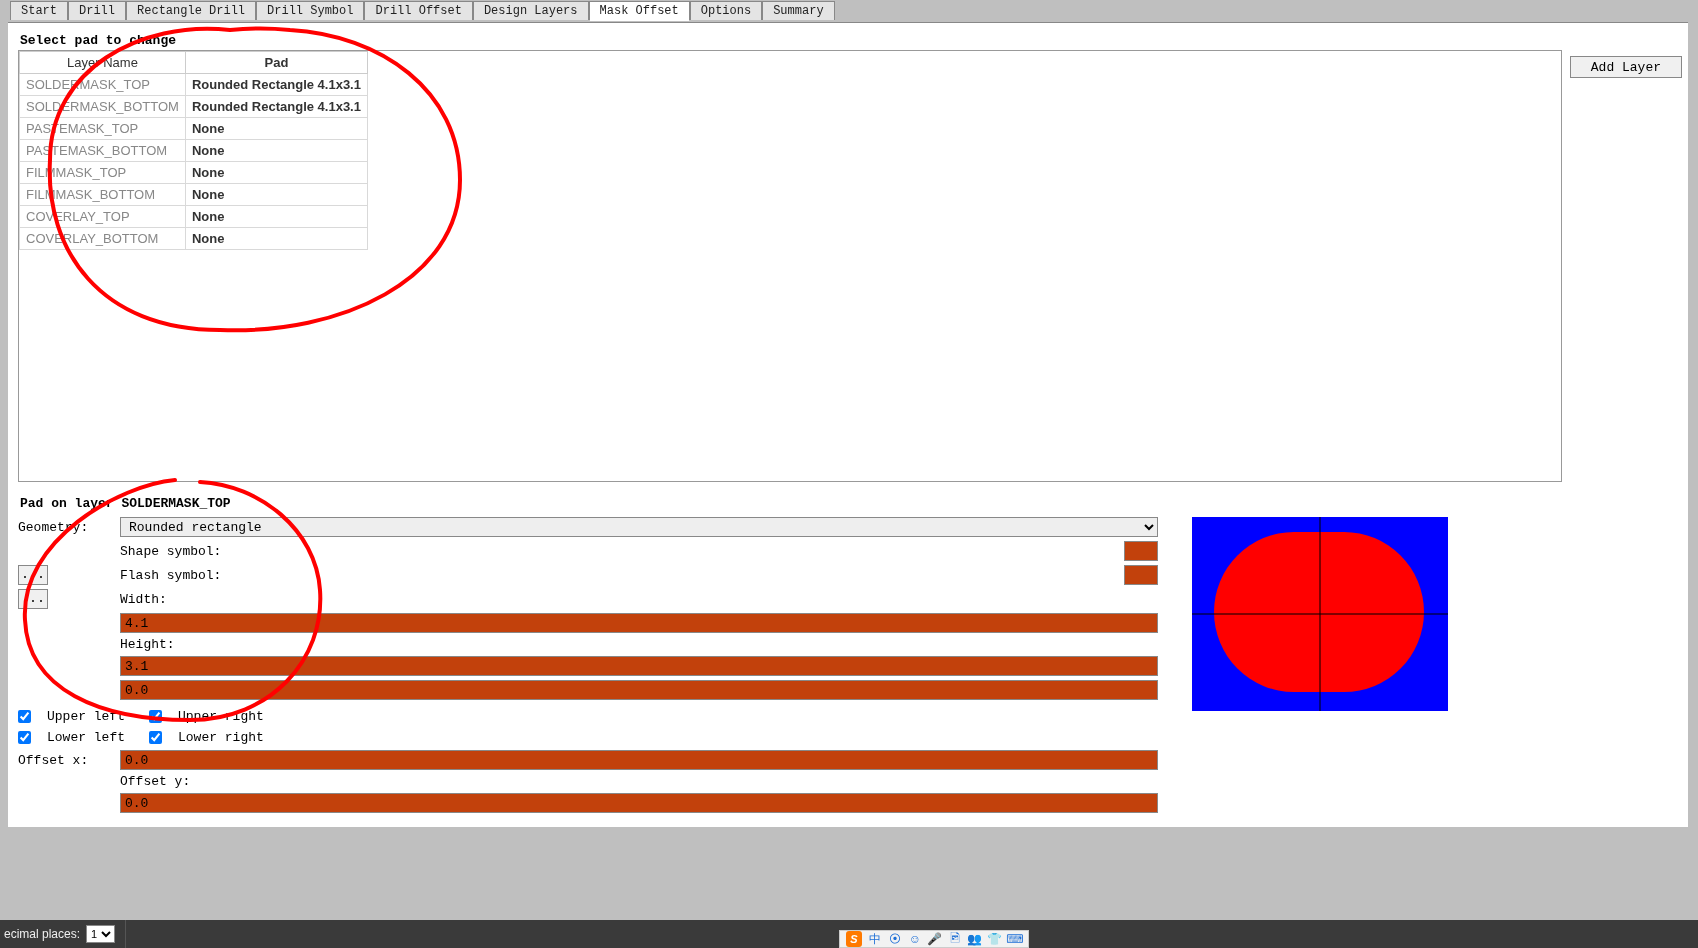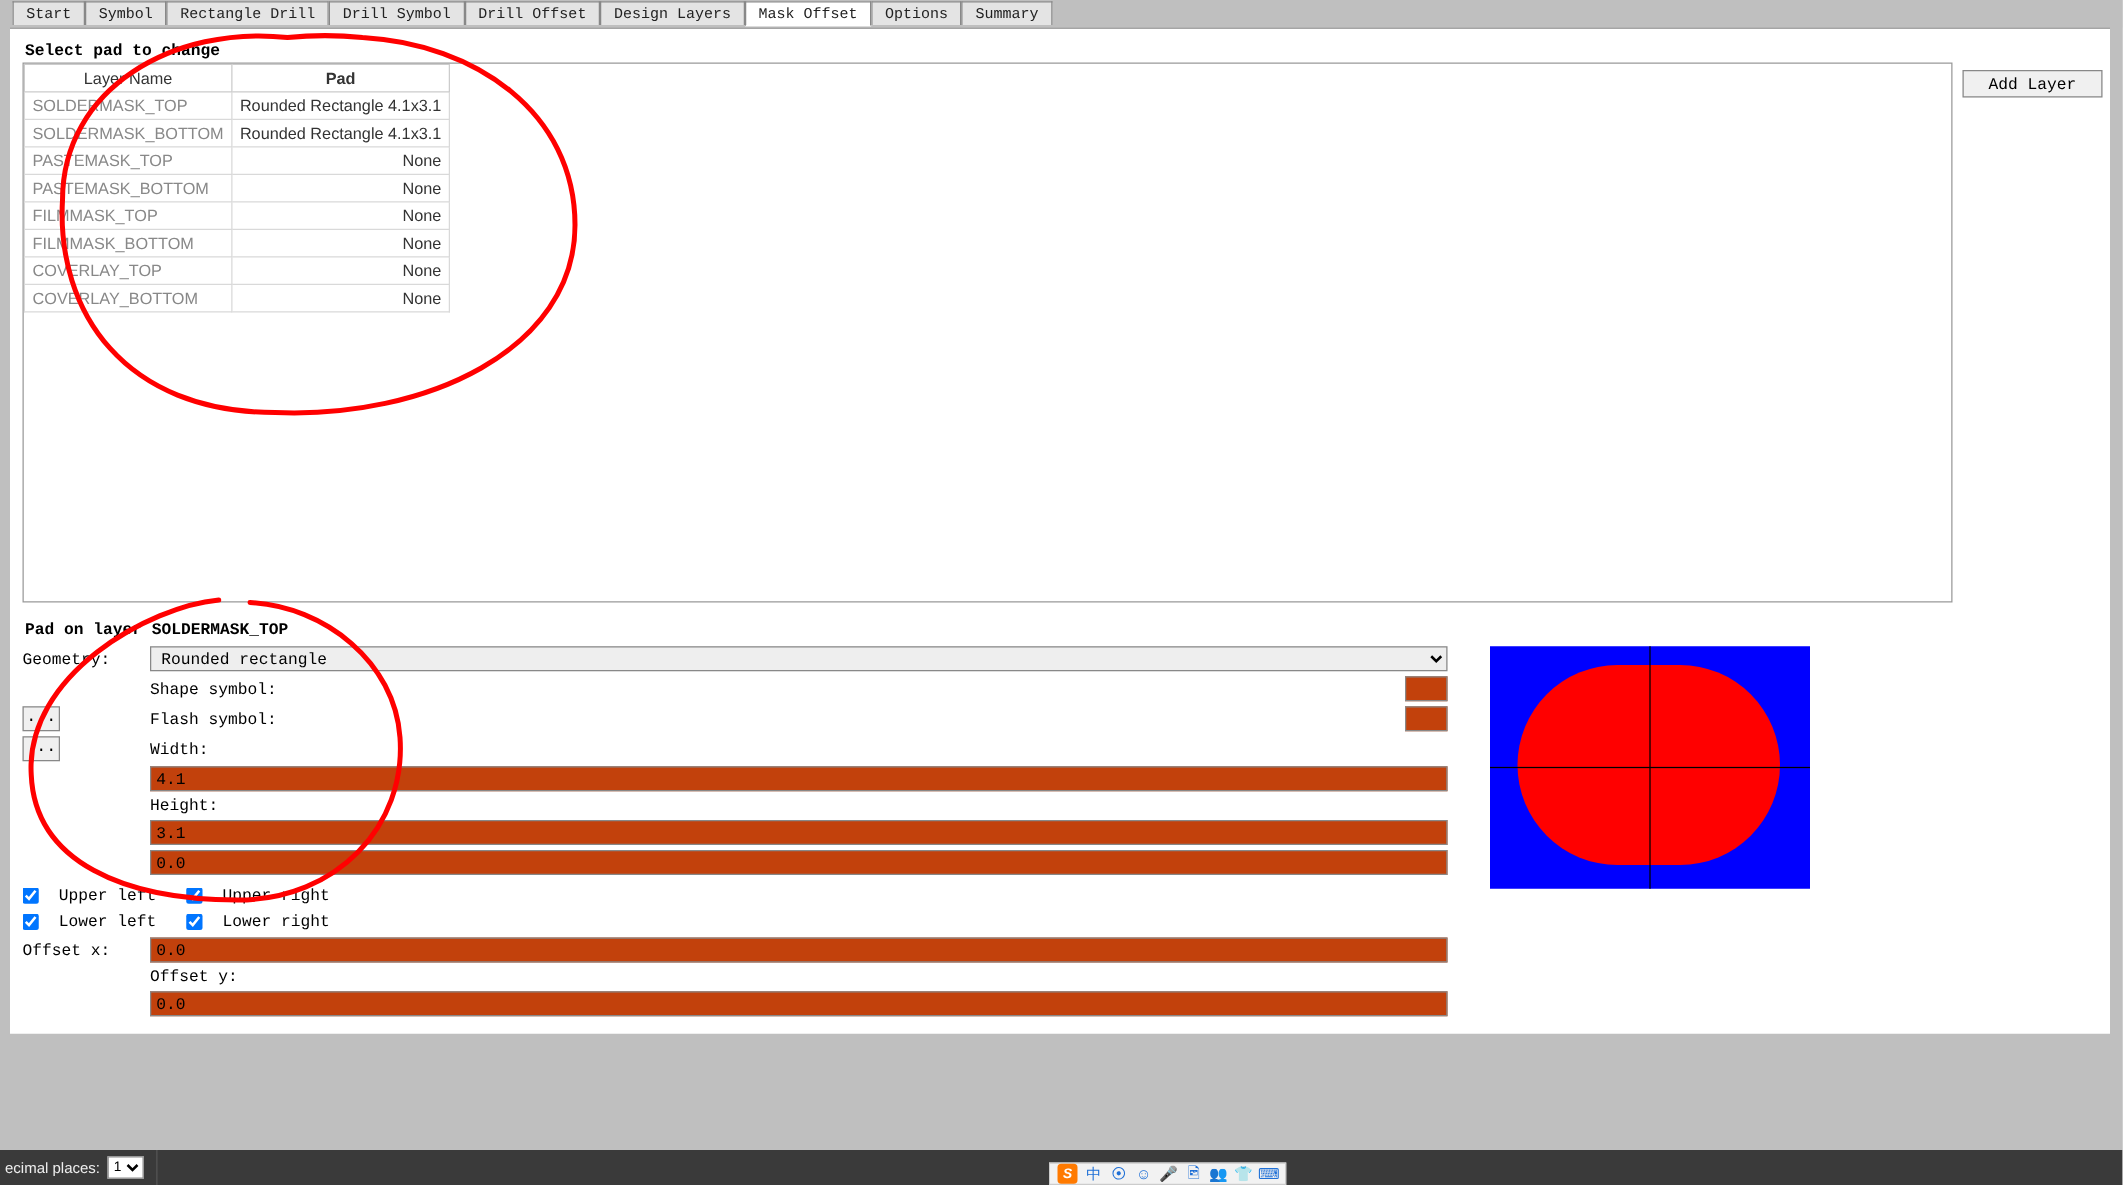--- a/index.html
+++ b/index.html
@@ -84,21 +84,21 @@
     color: #333;
   }
   table.padtable th.pad { font-weight: bold; }
   table.padtable td {
     border: 1px solid #d9d9d9;
     padding: 3px 6px;
     height: 22px;
     white-space: nowrap;
   }
   table.padtable td.layer { color: #888; }
-  table.padtable td.padv { text-align: right; color: #333; }
+  table.padtable td.padv { text-align: left; color: #333; font-weight: bold; }
 
   .addlayer {
     border: 1px solid #888;
     background: #f0f0f0;
     padding: 3px 20px;
     font-family: "Consolas","Courier New",monospace;
     font-size: 13px;
     cursor: pointer;
     height: 22px;
     margin-top: 6px;
@@ -221,21 +221,21 @@
   .tray .sogou {
     width:16px;height:16px;background:#ff7a00;color:#fff;border-radius:3px;
     display:inline-flex;align-items:center;justify-content:center;font-weight:bold;font-size:11px;font-style:italic;
   }
 </style>
 </head>
 <body>
 
 <div class="tabstrip">
   <div class="tab">Start</div>
-  <div class="tab">Symbol</div>
+  <div class="tab">Drill</div>
   <div class="tab">Rectangle Drill</div>
   <div class="tab">Drill Symbol</div>
   <div class="tab">Drill Offset</div>
   <div class="tab">Design Layers</div>
   <div class="tab active">Mask Offset</div>
   <div class="tab">Options</div>
   <div class="tab">Summary</div>
 </div>
 
 <div class="panel">

